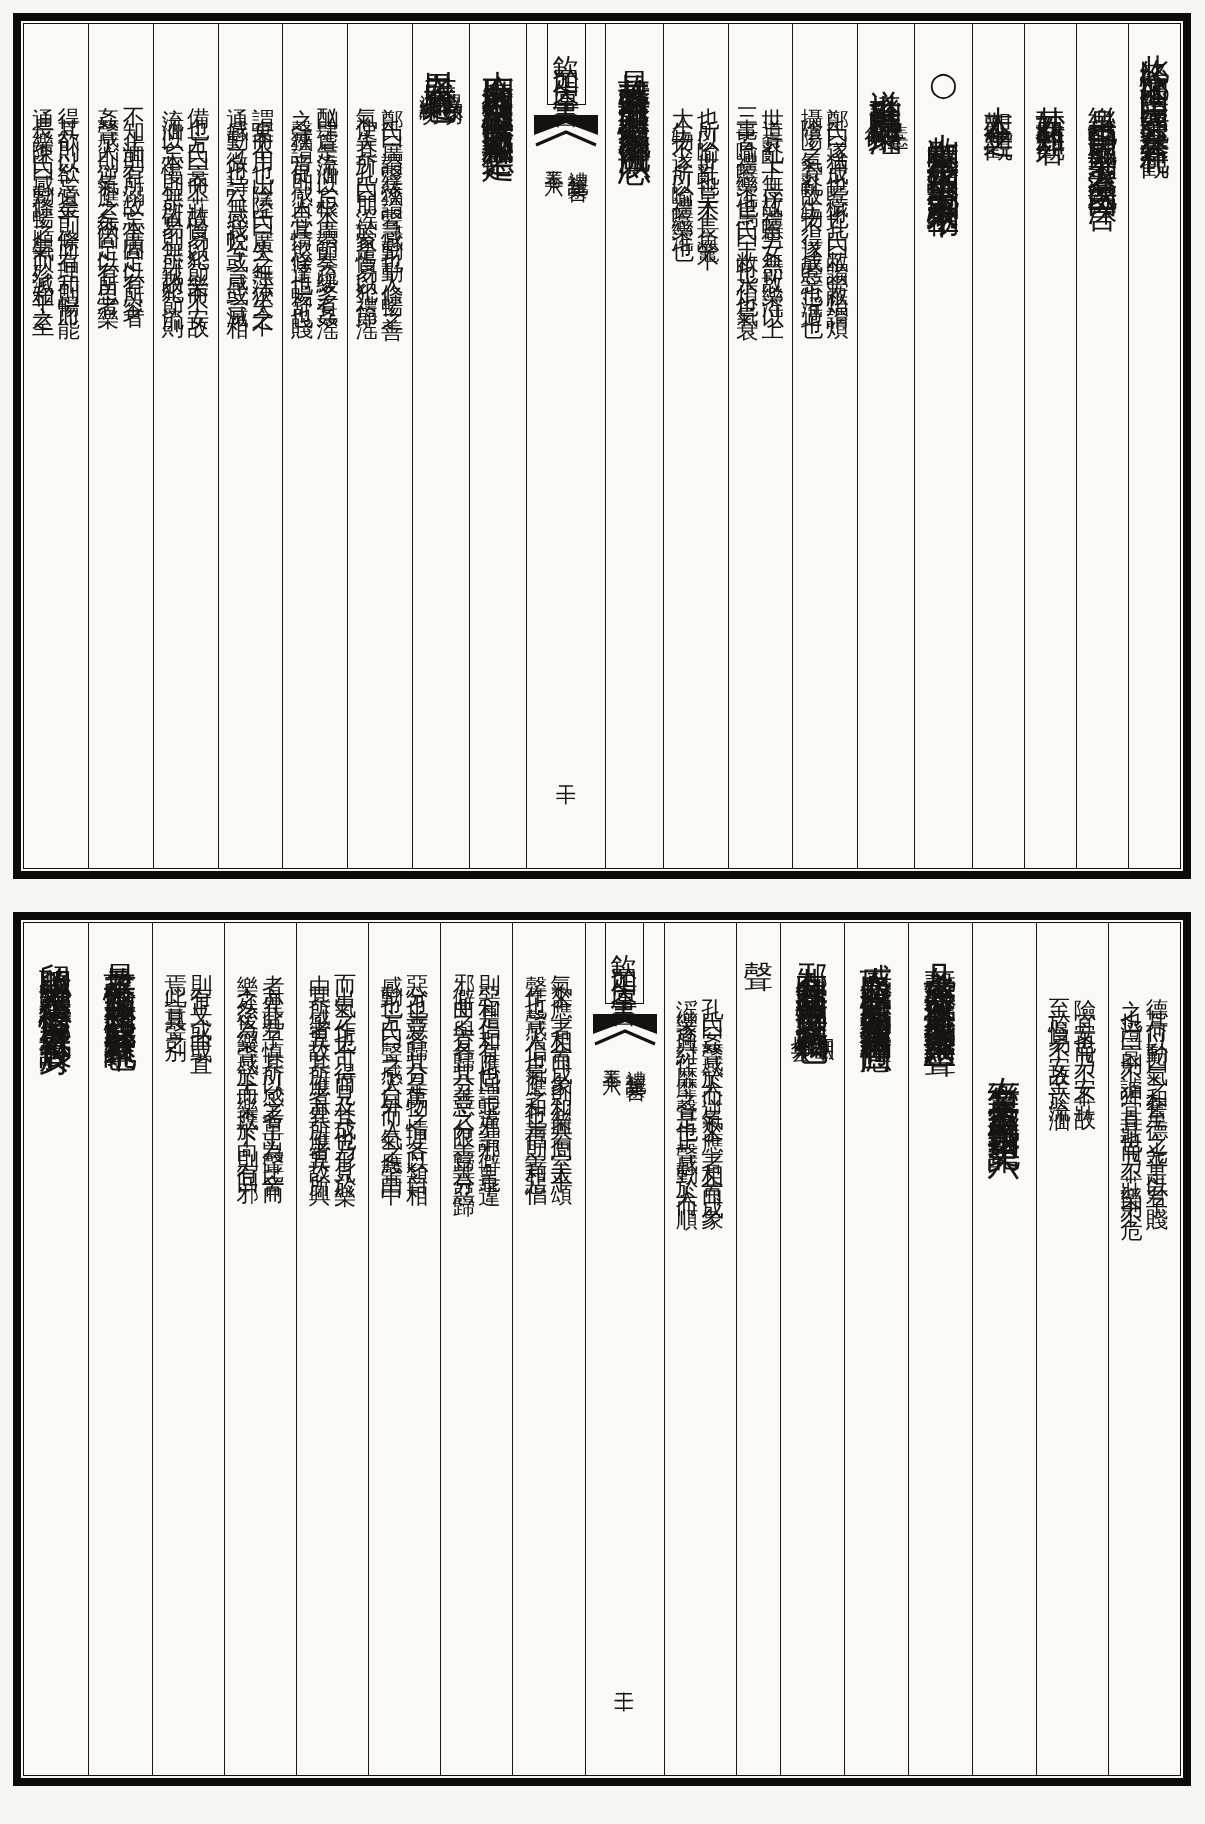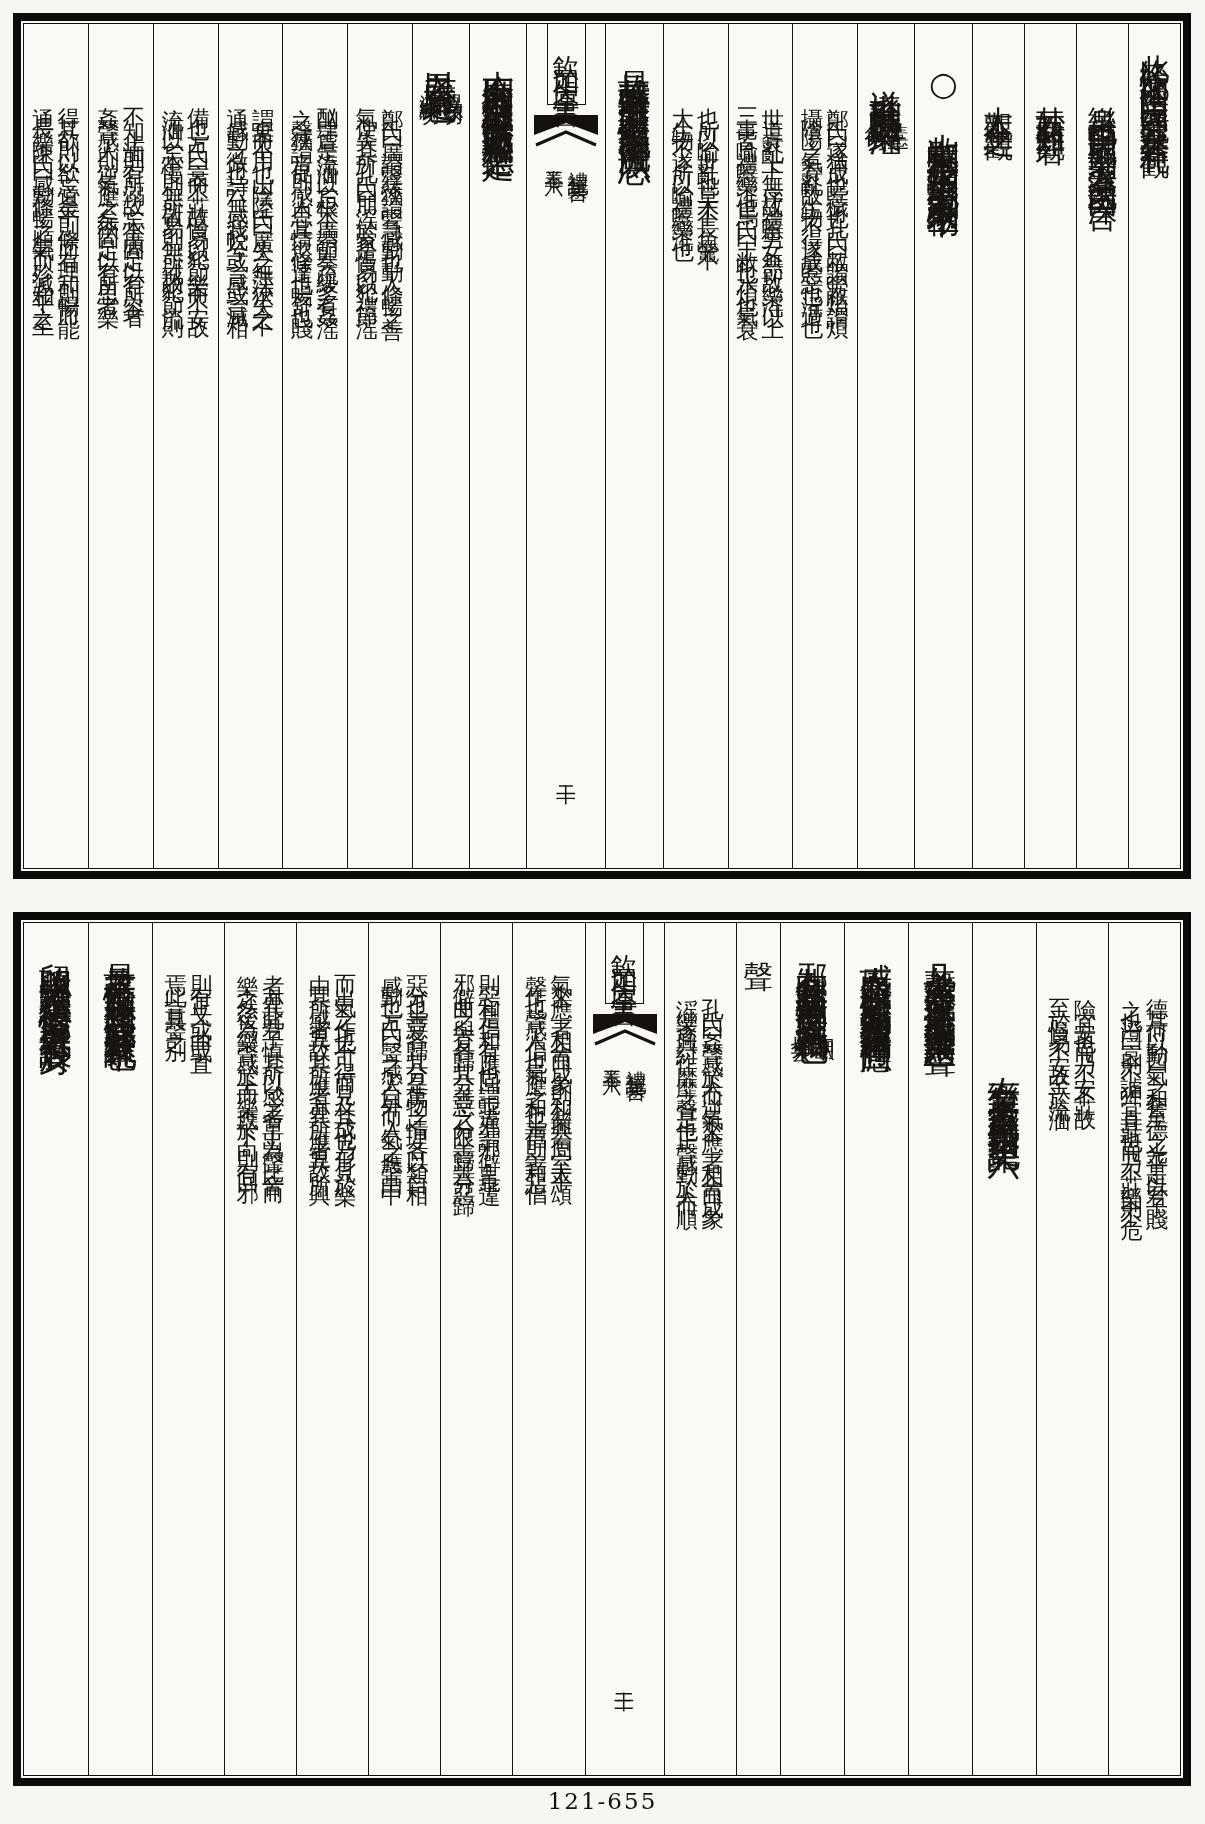--- a/index.html
+++ b/index.html
@@ -265,14 +265,13 @@
           </div>
         </div>
         <div class="col w-lg" style="padding-top: 14px;">
           <span class="vtxt t-lg">是故君子反情以和其志比類以成其行姦聲亂色不</span>
         </div>
         <div class="col w-lg" style="padding-top: 14px;">
           <span class="vtxt t-lg">留聰明滛樂慝禮不接心術惰慢邪辟之氣不設於身</span>
         </div>
       </div>
   </div>
-  <div class="footer">121-655</div>
 </div>
 
 </body></html>

